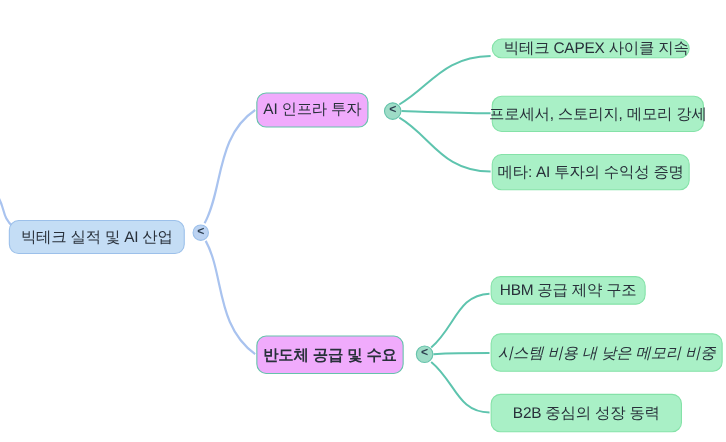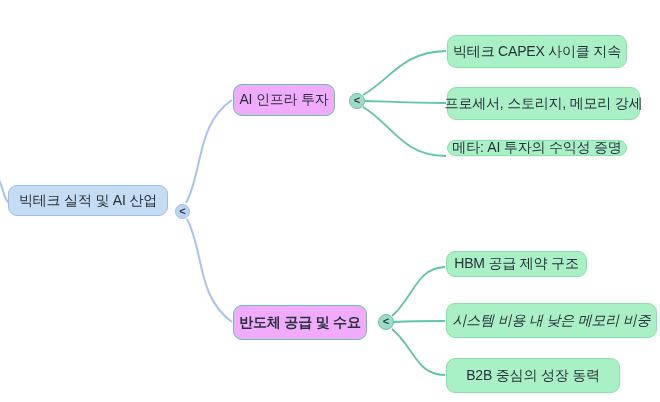--- a/index.html
+++ b/index.html
@@ -29,37 +29,37 @@
     box-sizing: border-box;
     border-radius: 9px;
     font-size: 14px;
     font-weight: 500;
     color: #28303a;
     white-space: nowrap;
     cursor: default;
     letter-spacing: -0.2px;
   }
   .node-root {
-    left: 8px; top: 185px; width: 160px; height: 31px;
+    left: 8px; top: 200px; width: 160px; height: 31px;
     background: #c4ddf5;
     border: 1.5px solid #9cc0ea;
   }
   .node-branch {
     background: #f0abfc;
     border: 1.5px solid #66c3ab;
   }
   .node-branch-1 { left: 233px; top: 84px;  width: 102px; height: 32px; }
   .node-branch-2 { left: 233px; top: 305px; width: 134px; height: 35px; font-weight: bold; }
   .node-leaf {
     background: #a9f0c6;
     border: 1.5px solid #85e2a8;
   }
-  .node-leaf-1 { left: 447px; top: 35px;  width: 180px; height: 33px; }
+  .node-leaf-1 { left: 447px; top: 35px;  width: 180px; height: 18px; justify-content: flex-end; }
   .node-leaf-2 { left: 447px; top: 87px;  width: 193px; height: 33px; }
-  .node-leaf-3 { left: 447px; top: 140px; width: 180px; height: 16px; }
+  .node-leaf-3 { left: 447px; top: 140px; width: 180px; height: 33px; }
   .node-leaf-4 { left: 446px; top: 251px; width: 141px; height: 26px; }
   .node-leaf-5 { left: 446px; top: 303px; width: 211px; height: 35px; font-style: italic; }
   .node-leaf-6 { left: 446px; top: 358px; width: 174px; height: 35px; }
   .toggle {
     position: absolute;
     display: flex;
     align-items: center;
     justify-content: center;
     box-sizing: border-box;
     border-radius: 50%;

